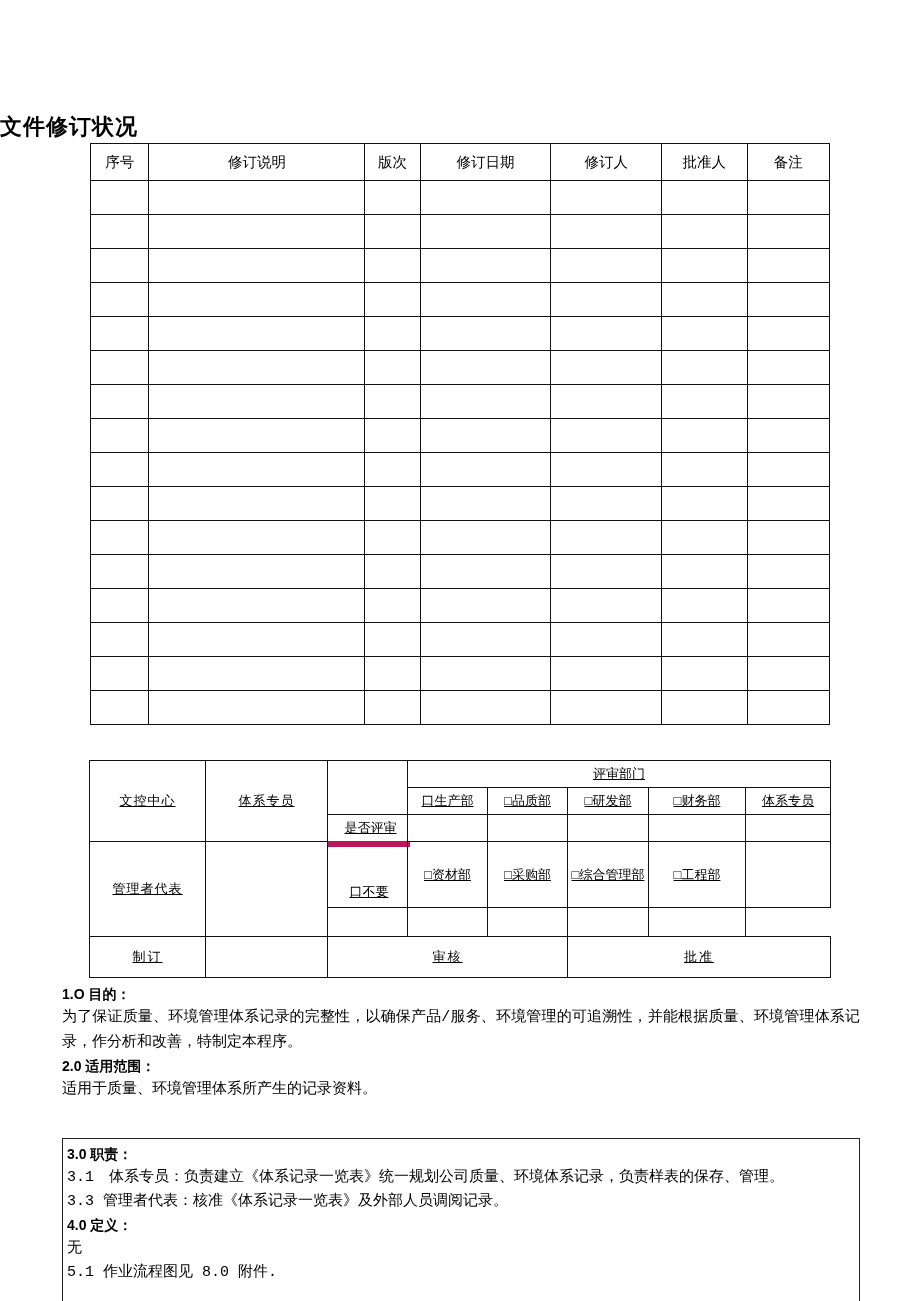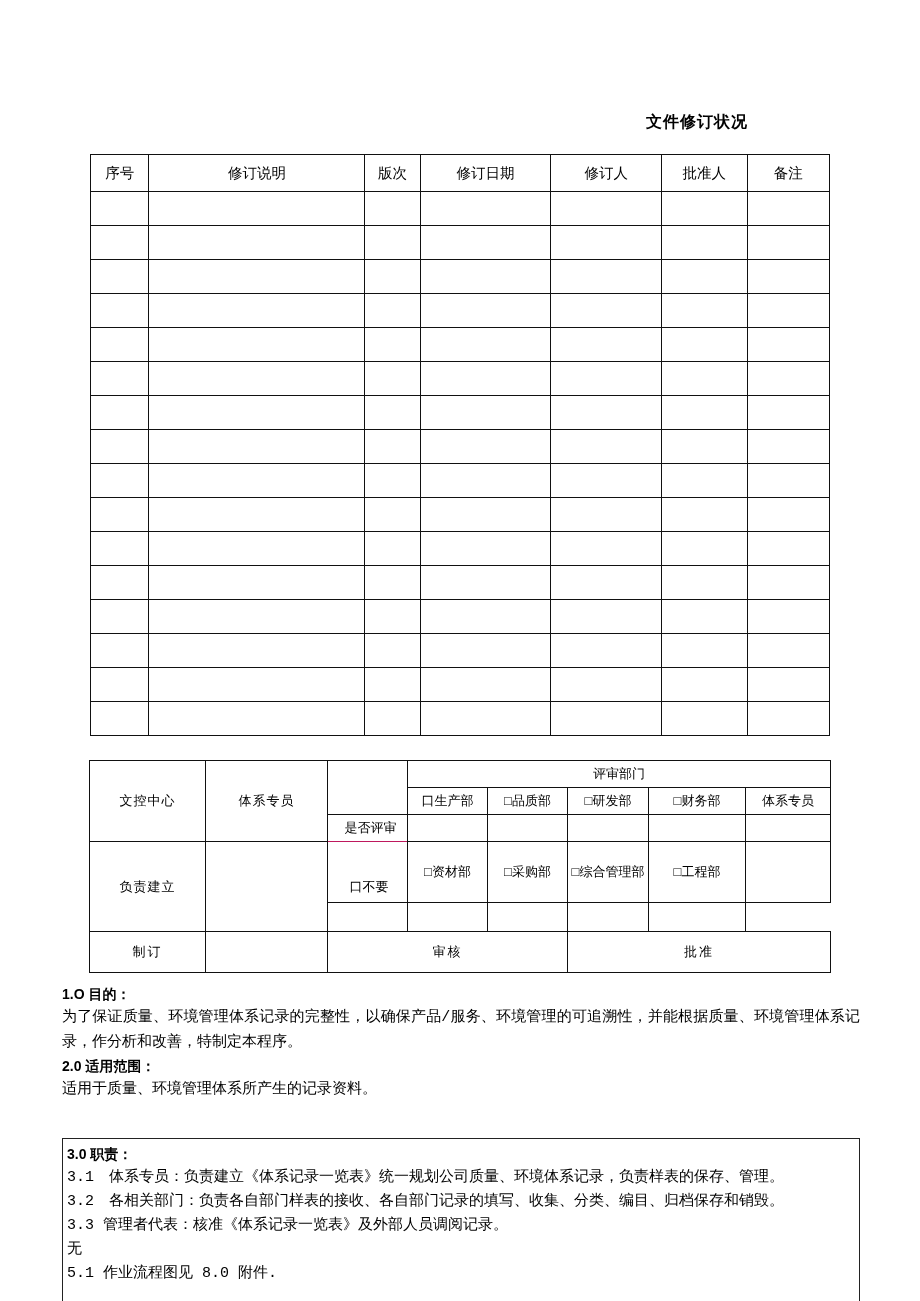--- a/index.html
+++ b/index.html
@@ -15,24 +15,24 @@
     color: #000000;
     overflow: hidden;
   }
 
   
   .doc-title {
     position: absolute;
     left: 0;
     top: 112px;
     width: 748px;
-    text-align: right;
+    text-align: left;
     font-family: "Liberation Sans", "DejaVu Sans", sans-serif;
     font-weight: bold;
-    font-size: 16px;
+    font-size: 22px;
     letter-spacing: 1px;
   }
 
   
   table.grid {
     position: absolute;
     border-collapse: collapse;
     table-layout: fixed;
   }
   table.grid td, table.grid th {
@@ -40,39 +40,40 @@
     padding: 0;
     text-align: center;
     vertical-align: middle;
     font-weight: normal;
     font-size: 14px;
   }
 
   
   #revision-table {
     left: 90px;
-    top: 154px;
+    top: 143px;
     width: 740px;
   }
   #revision-table th {
     height: 36px;
     font-size: 14.5px;
   }
   #revision-table td.blank-cell {
     height: 33px;
   }
 
   
   #approval-table {
     left: 89px;
     top: 760px;
     width: 741px;
   }
   #approval-table td {
     font-size: 13px;
+    text-decoration: underline;
   }
   .cell-big {
     font-family: "Liberation Sans", "DejaVu Sans", sans-serif;
     font-weight: bold;
     font-size: 17px;
     letter-spacing: 1px;
     margin-top: 25px;
   }
   .cell-mid {
     font-family: "Liberation Sans", "DejaVu Sans", sans-serif;
@@ -340,32 +341,32 @@
     <tr>
       <td class="cell-dept" style="height:26px;">口生产部</td>
       <td class="cell-dept">□品质部</td>
       <td class="cell-dept">□研发部</td>
       <td class="cell-dept">□财务部</td>
       <td class="cell-dept">体系专员</td>
     </tr>
 
     <tr>
       <td rowspan="2" class="cell-left">
-        <div style="border-bottom:1px solid #be185d;height:26px;line-height:26px;margin:0 -3px 0 -3px;padding-left:3px;text-align:center;">是否评审</div>
+        <div style="border-bottom:6px solid #be185d;height:26px;line-height:26px;margin:0 -3px 0 -3px;padding-left:3px;text-align:center;">是否评审</div>
         <div style="height:60px;line-height:90px;">口不要</div>
       </td>
       <td style="height:26px;"></td>
       <td></td>
       <td></td>
       <td></td>
       <td></td>
     </tr>
 
     <tr>
-      <td rowspan="2" class="cell-big">负责建立</td>
+      <td rowspan="2" class="cell-big">管理者代表</td>
       <td rowspan="2"></td>
       <td class="cell-dept" style="height:33px;">□资材部</td>
       <td class="cell-dept">□采购部</td>
       <td class="cell-dept-small">□综合管理部</td>
       <td class="cell-dept">□工程部</td>
       <td class="cell-dept"></td>
     </tr>
 
     <tr>
       <td style="height:28px;"></td>
@@ -387,17 +388,17 @@
 <div class="body-area">
   <p class="p-head">1.O 目的：</p>
   <p class="p-text">为了保证质量、环境管理体系记录的完整性，以确保产品/服务、环境管理的可追溯性，并能根据质量、环境管理体系记录，作分析和改善，特制定本程序。</p>
   <p class="p-head">2.0 适用范围：</p>
   <p class="p-text">适用于质量、环境管理体系所产生的记录资料。</p>
 </div>
 
 <div class="boxed-section">
   <p class="p-head">3.0 职责：</p>
   <p class="p-text">3.1　体系专员：负责建立《体系记录一览表》统一规划公司质量、环境体系记录，负责样表的保存、管理。</p>
-  <p class="p-text">3.2　各相关部门：负责各自部门样表的接收、各自部门记录的填写、收集、分类、编目、归档保存和销毁。</p>
   <p class="p-text">3.3 管理者代表：核准《体系记录一览表》及外部人员调阅记录。</p>
+  <p class="p-head">4.0 定义：</p>
   <p class="p-text">无</p>
   <p class="p-text">5.1 作业流程图见 8.0 附件.</p>
 </div>
 
 </body></html>

